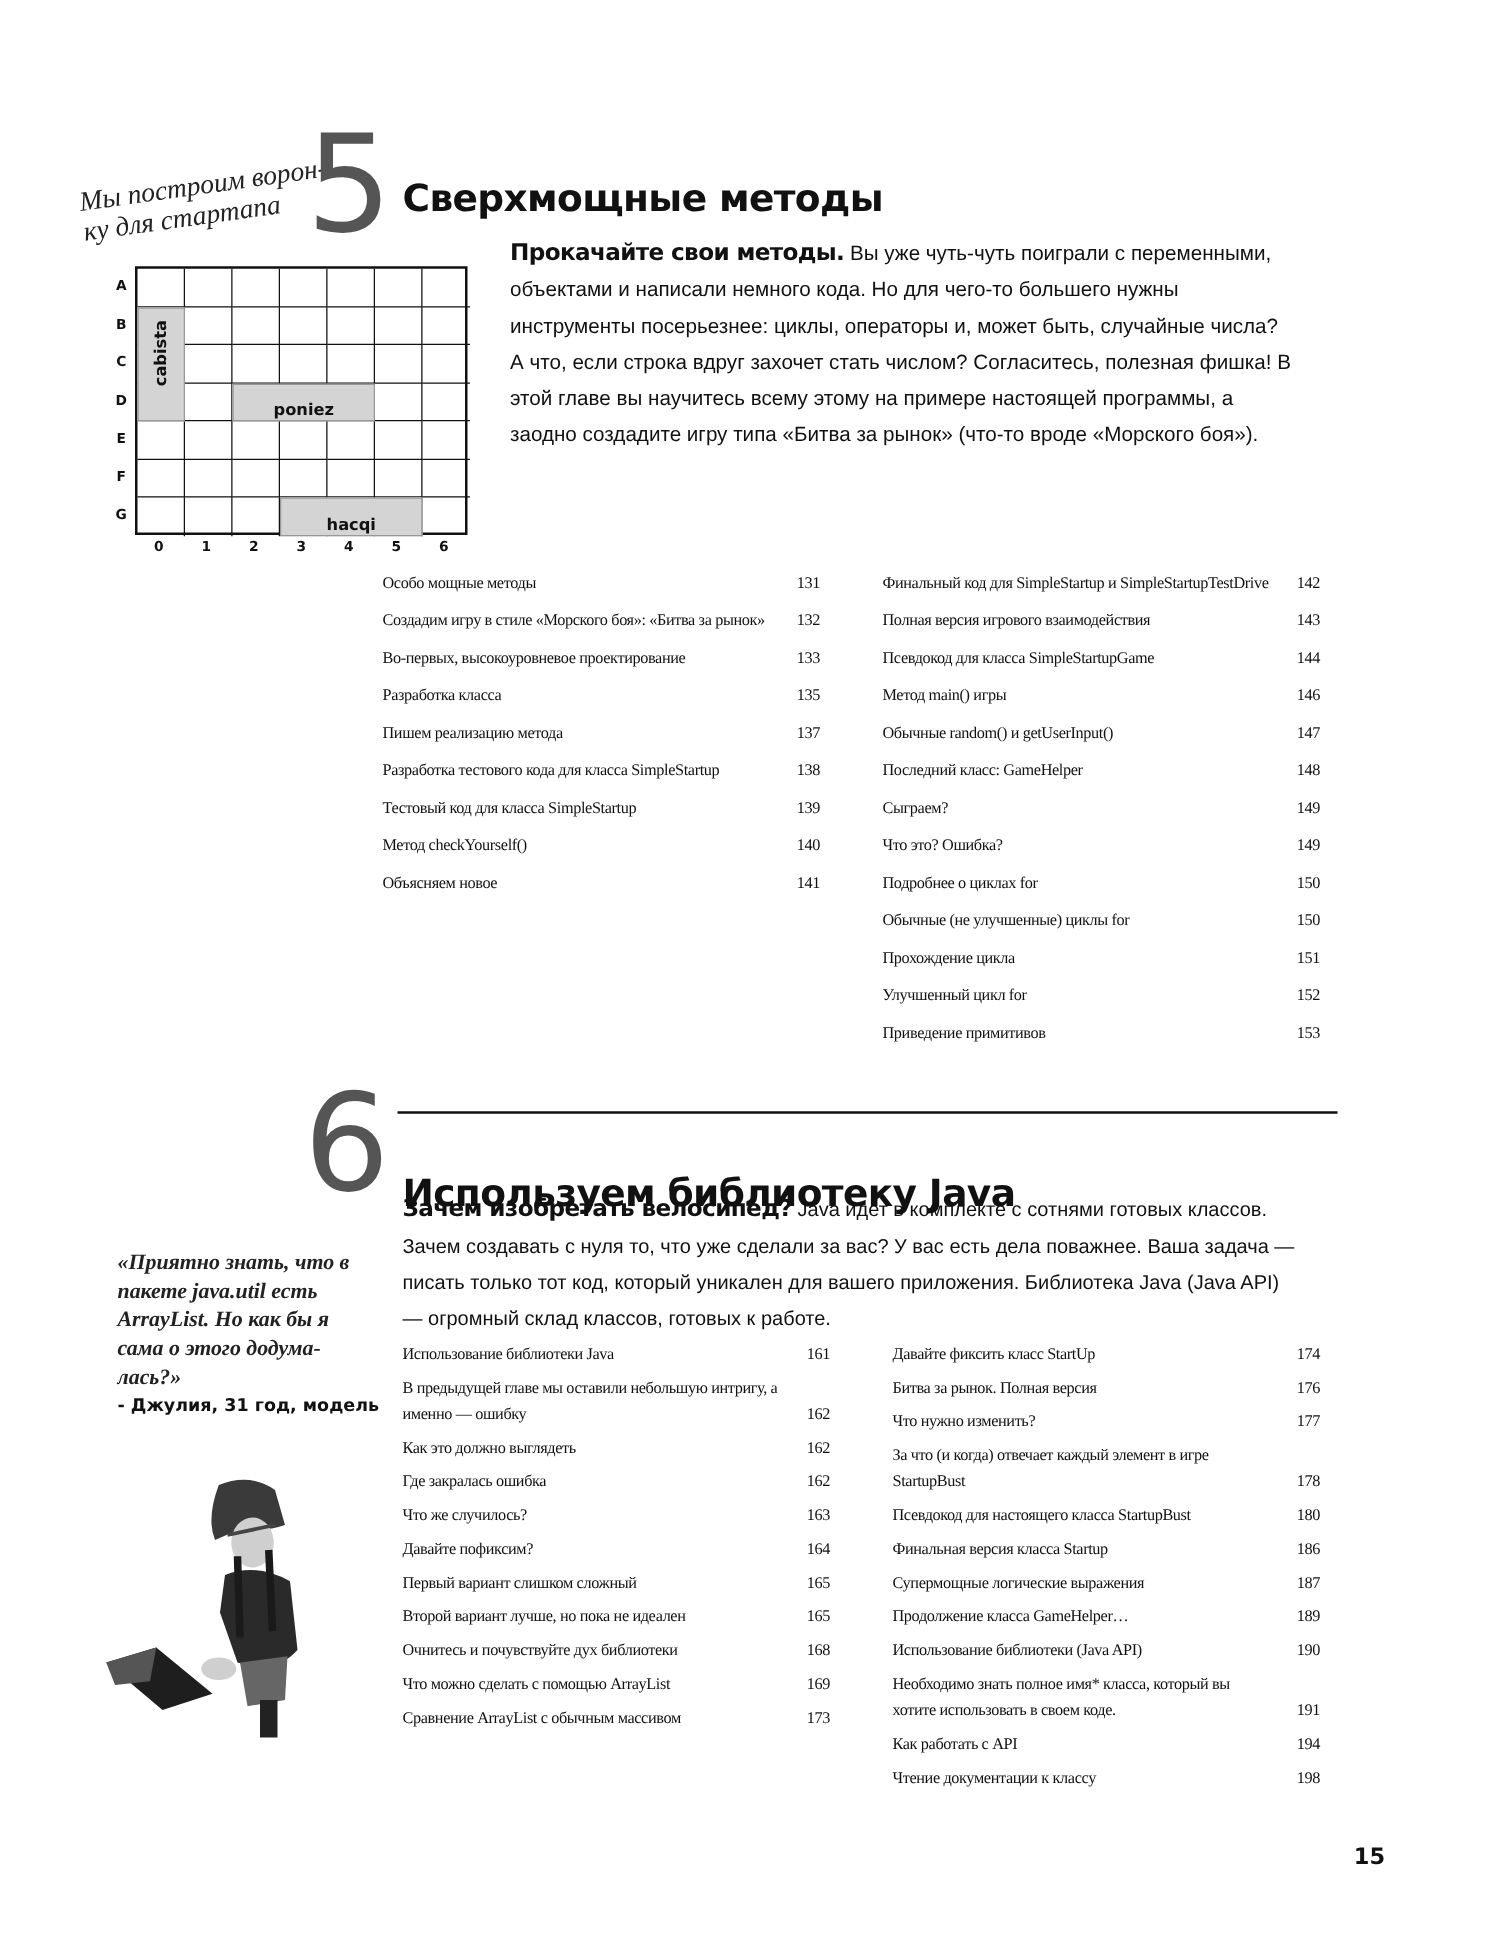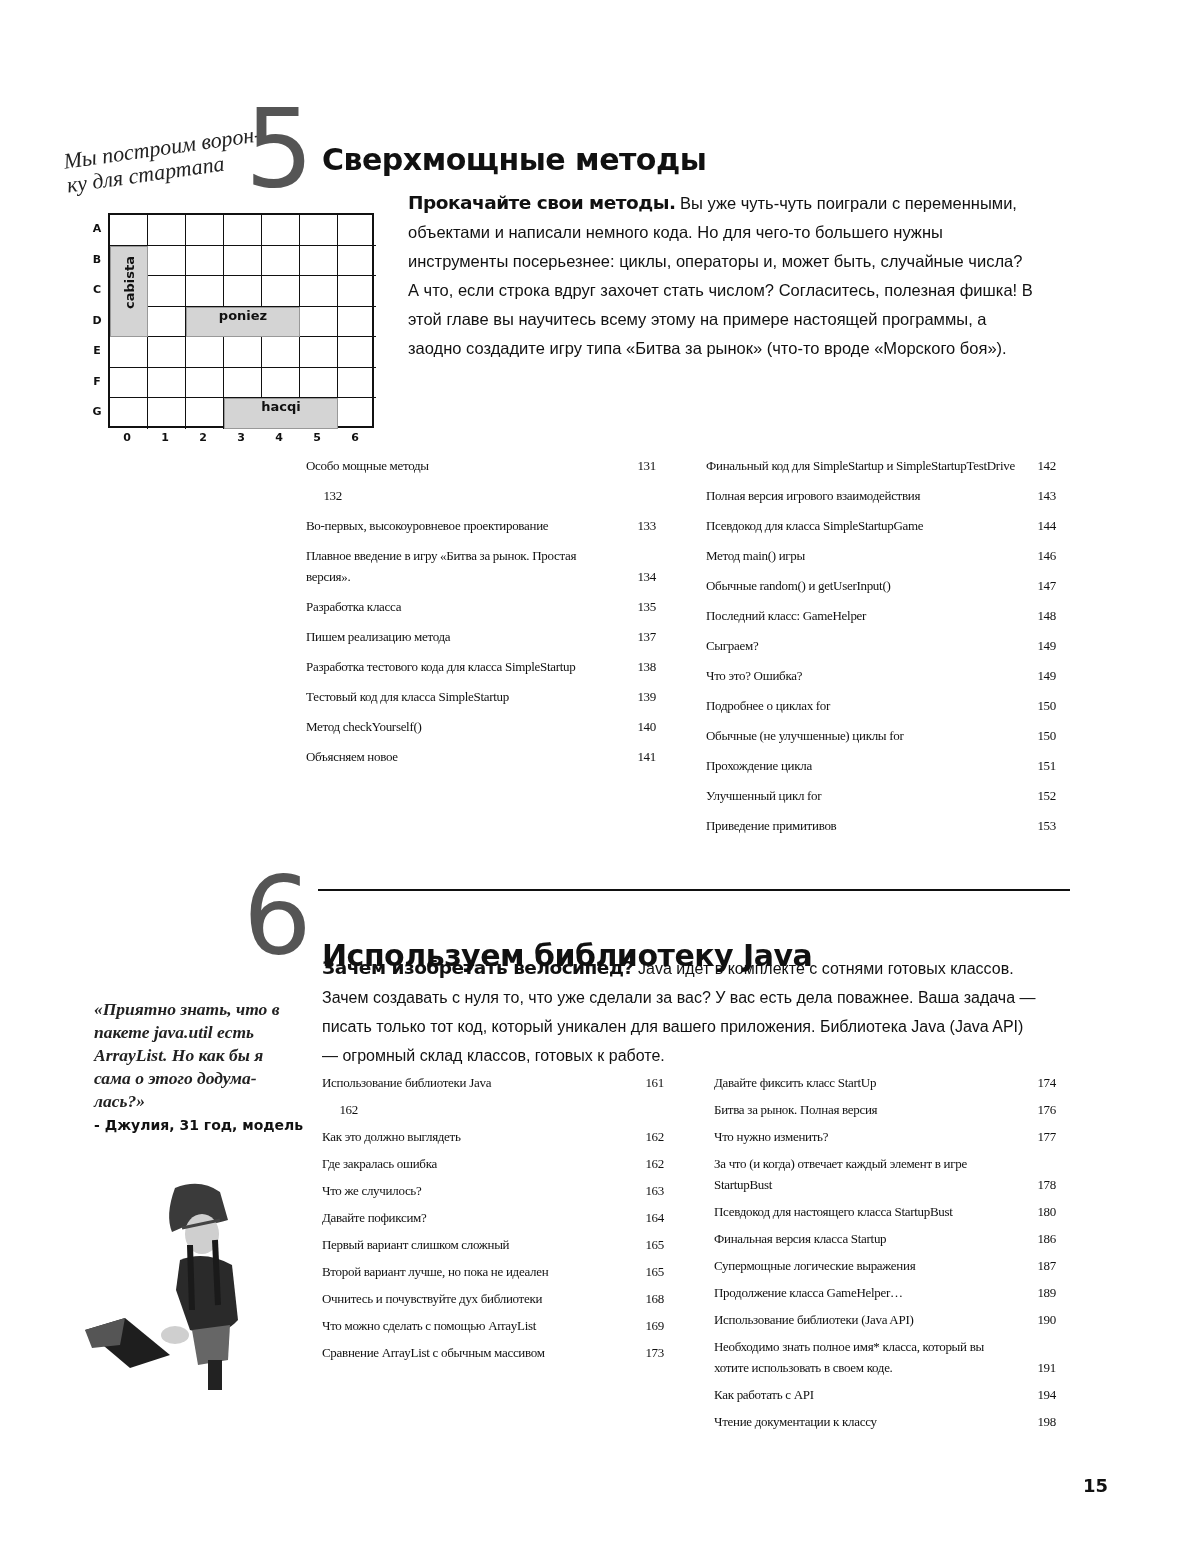--- a/index.html
+++ b/index.html
@@ -13,21 +13,21 @@
   .toc { font-family:"Liberation Serif", serif; font-size:13px; line-height:21px; color:#111; letter-spacing:-0.3px; }
   .toc .row { display:flex; justify-content:space-between; align-items:flex-end; margin-bottom:9px; }
   .toc .t { flex:1; }
   .toc .p { width:36px; text-align:right; }
   .toc6 .row { margin-bottom:6px;justify-content:space-between; }
   .grid-wrap { position:absolute; left:90px; top:213px; }
   .rowlbl { position:absolute; left:0; width:14px; font-family:"DejaVu Sans", sans-serif; font-weight:bold; font-size:11px; text-align:center; }
   .collbl { position:absolute; top:218px; width:38px; font-family:"DejaVu Sans", sans-serif; font-weight:bold; font-size:11px; text-align:center; }
   .board { position:absolute; left:18px; top:0; width:266px; height:215px; border:2px solid #111; box-sizing:border-box; }
   .cell { position:absolute; border-right:1.5px solid #111; border-bottom:1.5px solid #111; box-sizing:border-box; }
-  .ship { position:absolute; background:#d4d4d4; border:1px solid #999; box-sizing:border-box; display:flex; align-items:flex-start; justify-content:center; font-family:"DejaVu Sans", sans-serif; font-weight:bold; font-size:13px; color:#111; }
+  .ship { position:absolute; background:#d4d4d4; border:1px solid #999; box-sizing:border-box; display:flex; align-items:flex-end; justify-content:center; font-family:"DejaVu Sans", sans-serif; font-weight:bold; font-size:13px; color:#111; }
   .rule { position:absolute; left:318px; top:889px; width:752px; height:2px; background:#111; }
   .quote { font-family:"Liberation Serif", serif; font-style:italic; font-weight:bold; font-size:17.5px; line-height:23px; color:#222; }
   .attrib { font-family:"DejaVu Sans", sans-serif; font-weight:bold; font-size:14px; color:#111; }
   .pagenum { font-family:"DejaVu Sans", sans-serif; font-weight:bold; font-size:18px; }
 </style>
 </head>
 <body>
 
 <div class="abs handnote" style="left:62px;top:150px;width:200px;white-space:pre-line;">Мы построим ворон-
 ку для стартапа</div>
@@ -114,29 +114,26 @@
     <div class="collbl" style="left: 208px;">5</div>
     <div class="collbl" style="left: 246px;">6</div>
   </div>
 
 <div class="abs toc" id="toc5l" style="left:306px;top:455px;width:350px;">
     <div class="row">
       <span class="t">Особо мощные методы</span>
       <span class="p">131</span>
     </div>
     <div class="row">
+      <span class="t">Создадим игру в стиле «Морского боя»: «Битва за рынок»</span>
       <span class="p">132</span>
     </div>
     <div class="row">
       <span class="t">Во-первых, высокоуровневое проектирование</span>
       <span class="p">133</span>
-    </div>
-    <div class="row">
-      <span class="t">Плавное введение в игру «Битва за рынок. Простая версия».</span>
-      <span class="p">134</span>
     </div>
     <div class="row">
       <span class="t">Разработка класса</span>
       <span class="p">135</span>
     </div>
     <div class="row">
       <span class="t">Пишем реализацию метода</span>
       <span class="p">137</span>
     </div>
     <div class="row">
@@ -235,20 +232,21 @@
   <path d="M5 160 L45 148 L40 175 L12 178Z" fill="#555"></path>
   <ellipse cx="95" cy="165" rx="14" ry="9" fill="#cfcfcf"></ellipse>
 </svg>
 
 <div class="abs toc toc6" id="toc6l" style="left:322px;top:1072px;width:342px;">
     <div class="row">
       <span class="t">Использование библиотеки Java</span>
       <span class="p">161</span>
     </div>
     <div class="row">
+      <span class="t">В предыдущей главе мы оставили небольшую интригу, а именно — ошибку</span>
       <span class="p">162</span>
     </div>
     <div class="row">
       <span class="t">Как это должно выглядеть</span>
       <span class="p">162</span>
     </div>
     <div class="row">
       <span class="t">Где закралась ошибка</span>
       <span class="p">162</span>
     </div>

